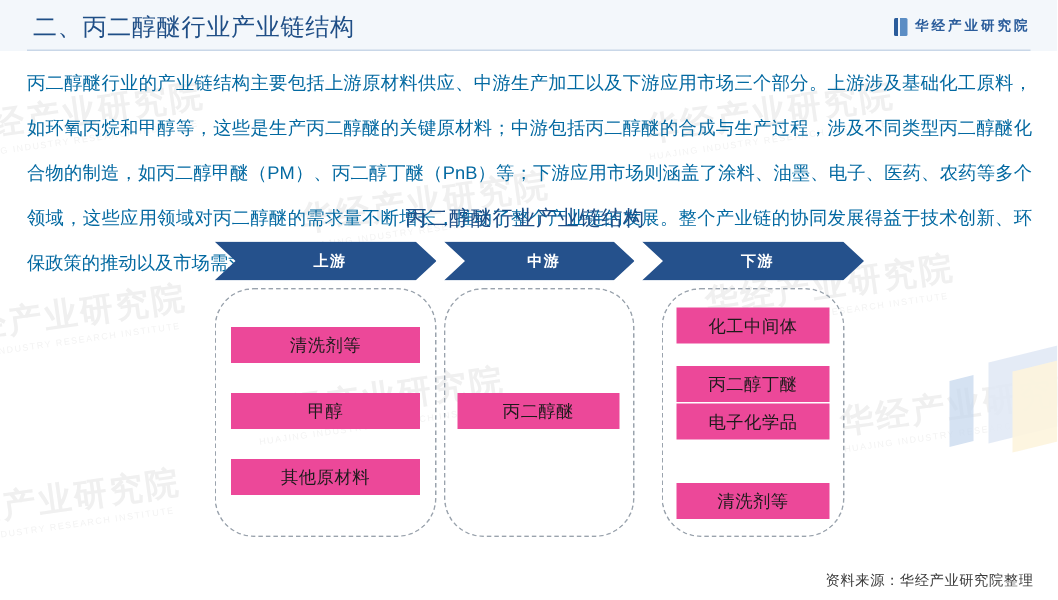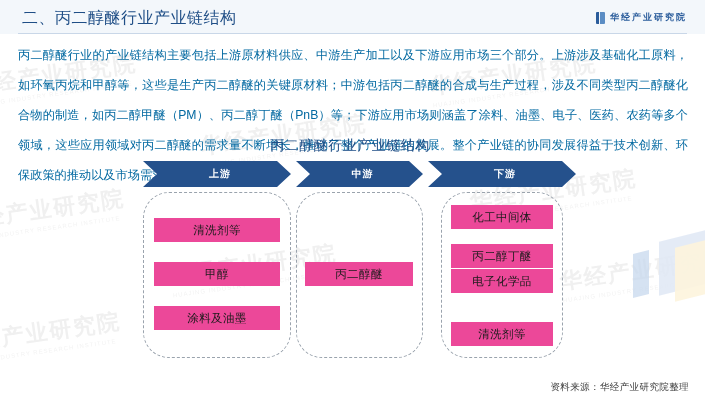--- a/index.html
+++ b/index.html
@@ -304,21 +304,21 @@
   <div class="chev" id="chev-down">
     <span>下游</span>
   </div>
 
   <div class="panel" id="panel-up"></div>
   <div class="panel" id="panel-mid"></div>
   <div class="panel" id="panel-down"></div>
 
   <div class="box col-up" style="top:218px;">清洗剂等</div>
   <div class="box col-up" style="top:262px;">甲醇</div>
-  <div class="box col-up" style="top:306px;">涂料及油墨</div>
+  <div class="box col-up" style="top:306px;">其他原材料</div>
 
   <div class="box col-mid" style="top:262px;">丙二醇醚</div>
 
   <div class="box col-down" style="top:205px;">化工中间体</div>
   <div class="box col-down" style="top:244px;">丙二醇丁醚</div>
   <div class="box col-down" style="top:269px;">电子化学品</div>
   <div class="box col-down" style="top:322px;">清洗剂等</div>
 
   <div class="source">资料来源：华经产业研究院整理</div>
 

